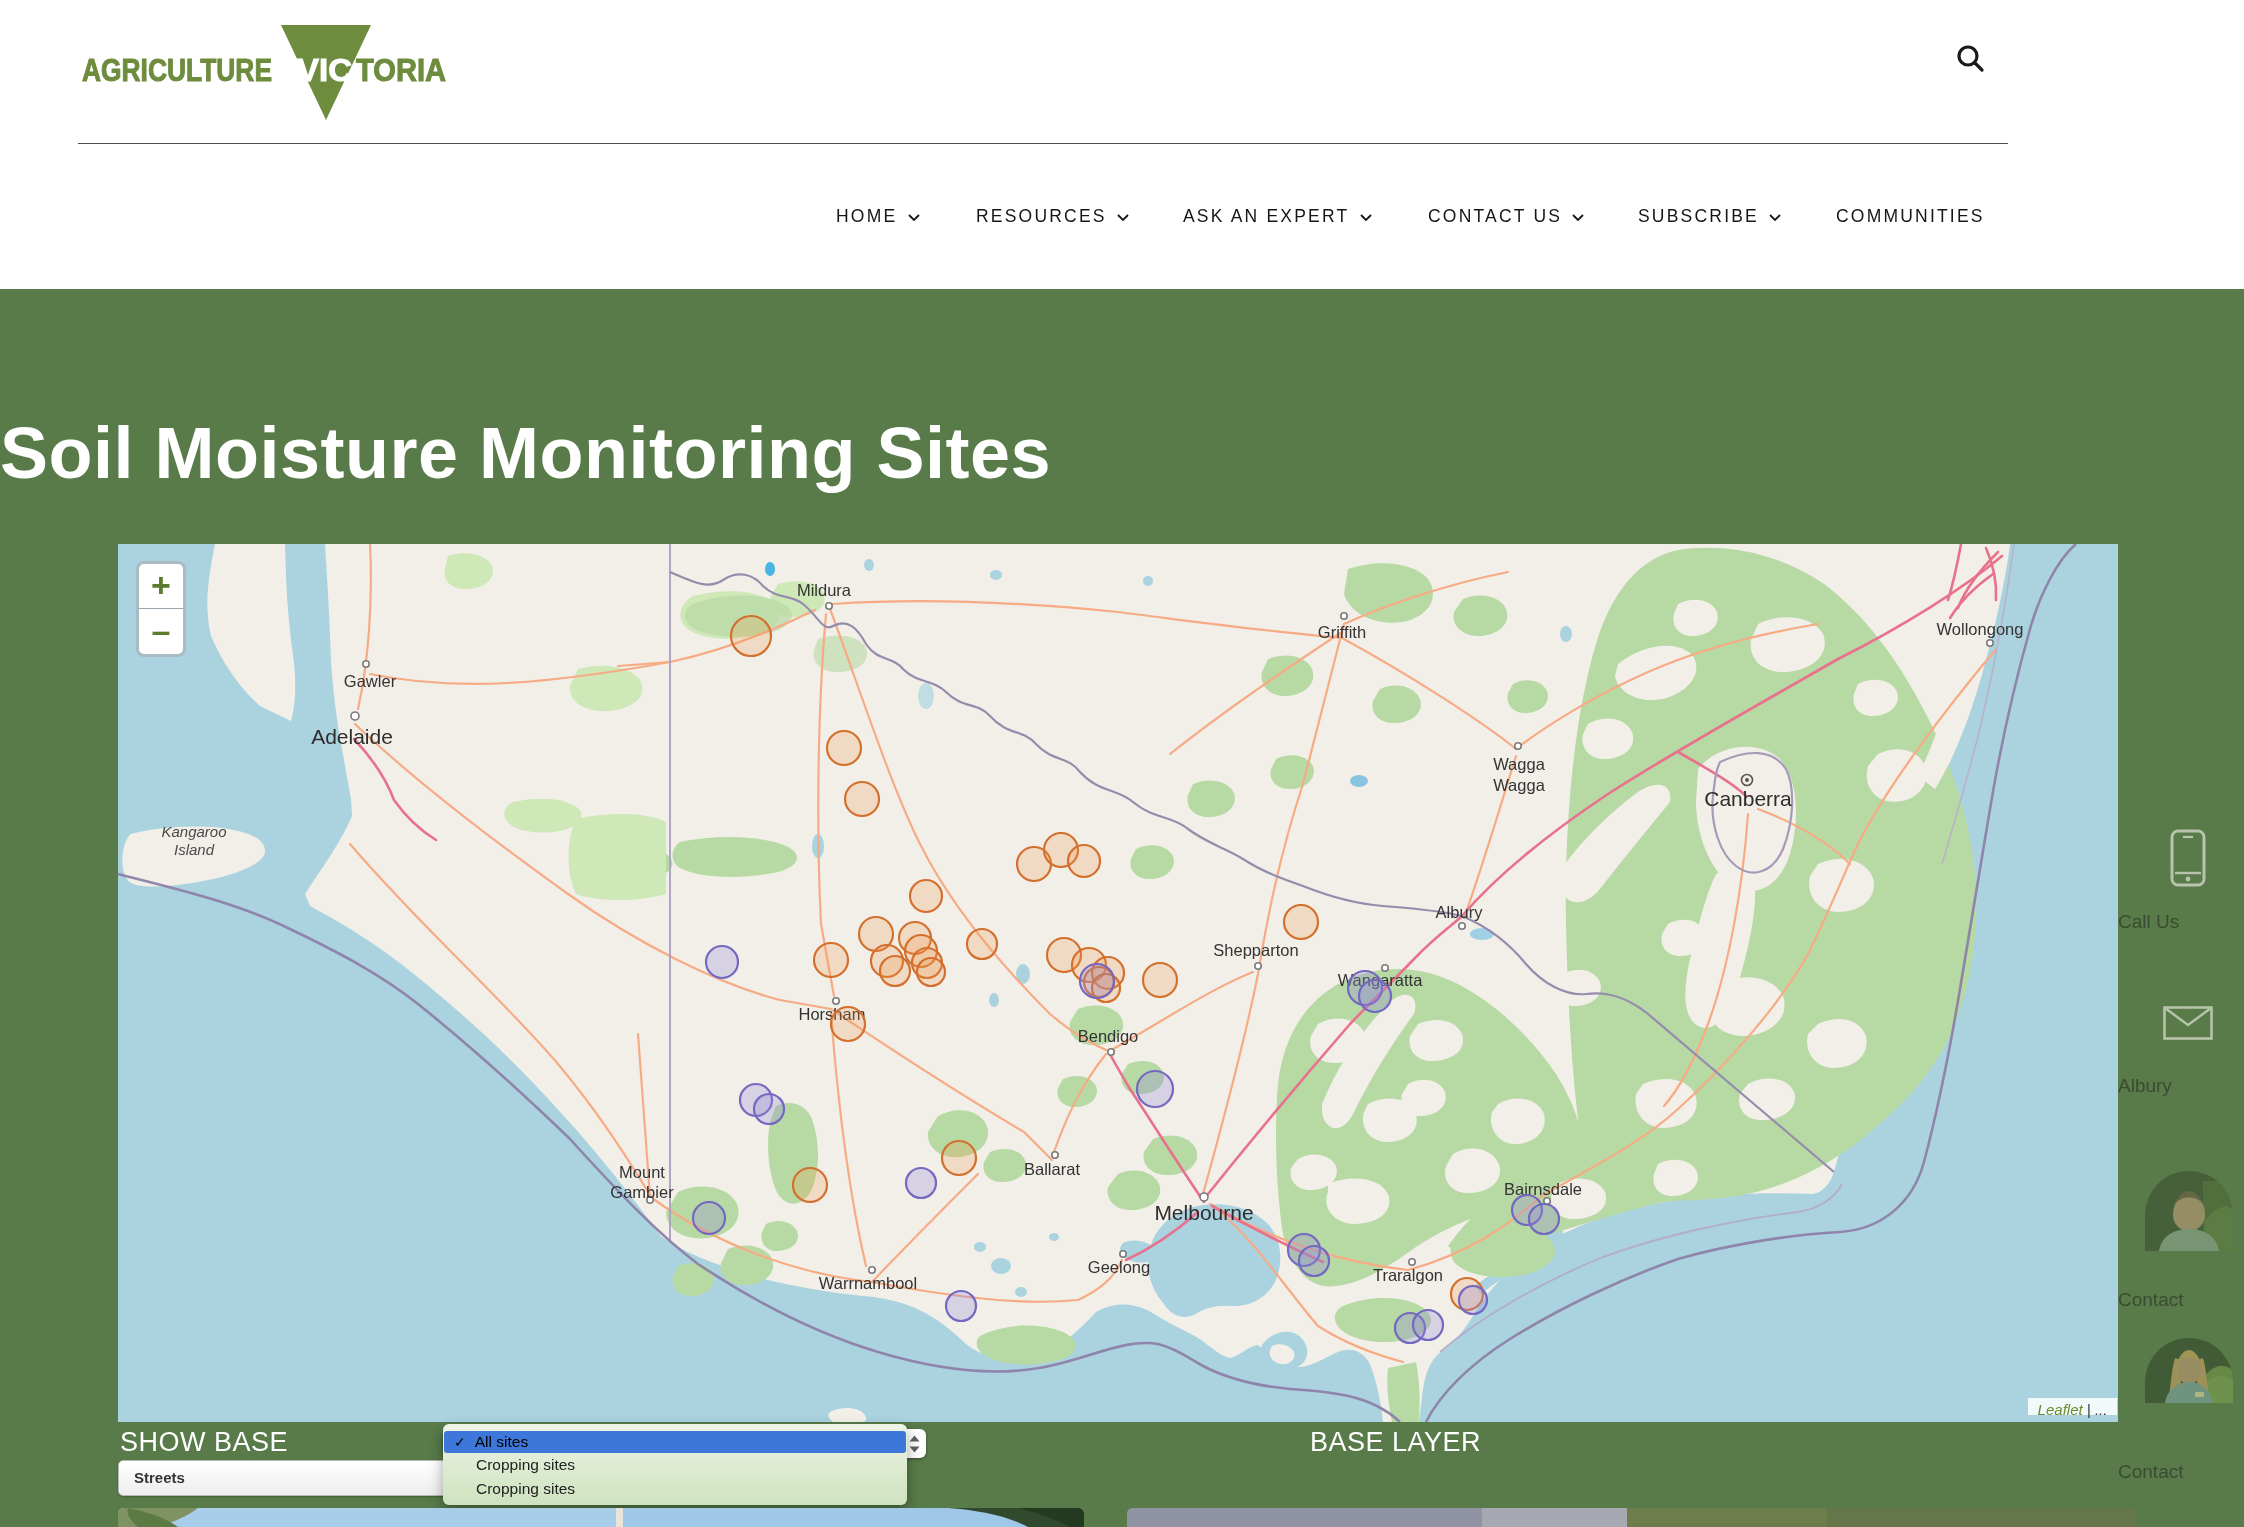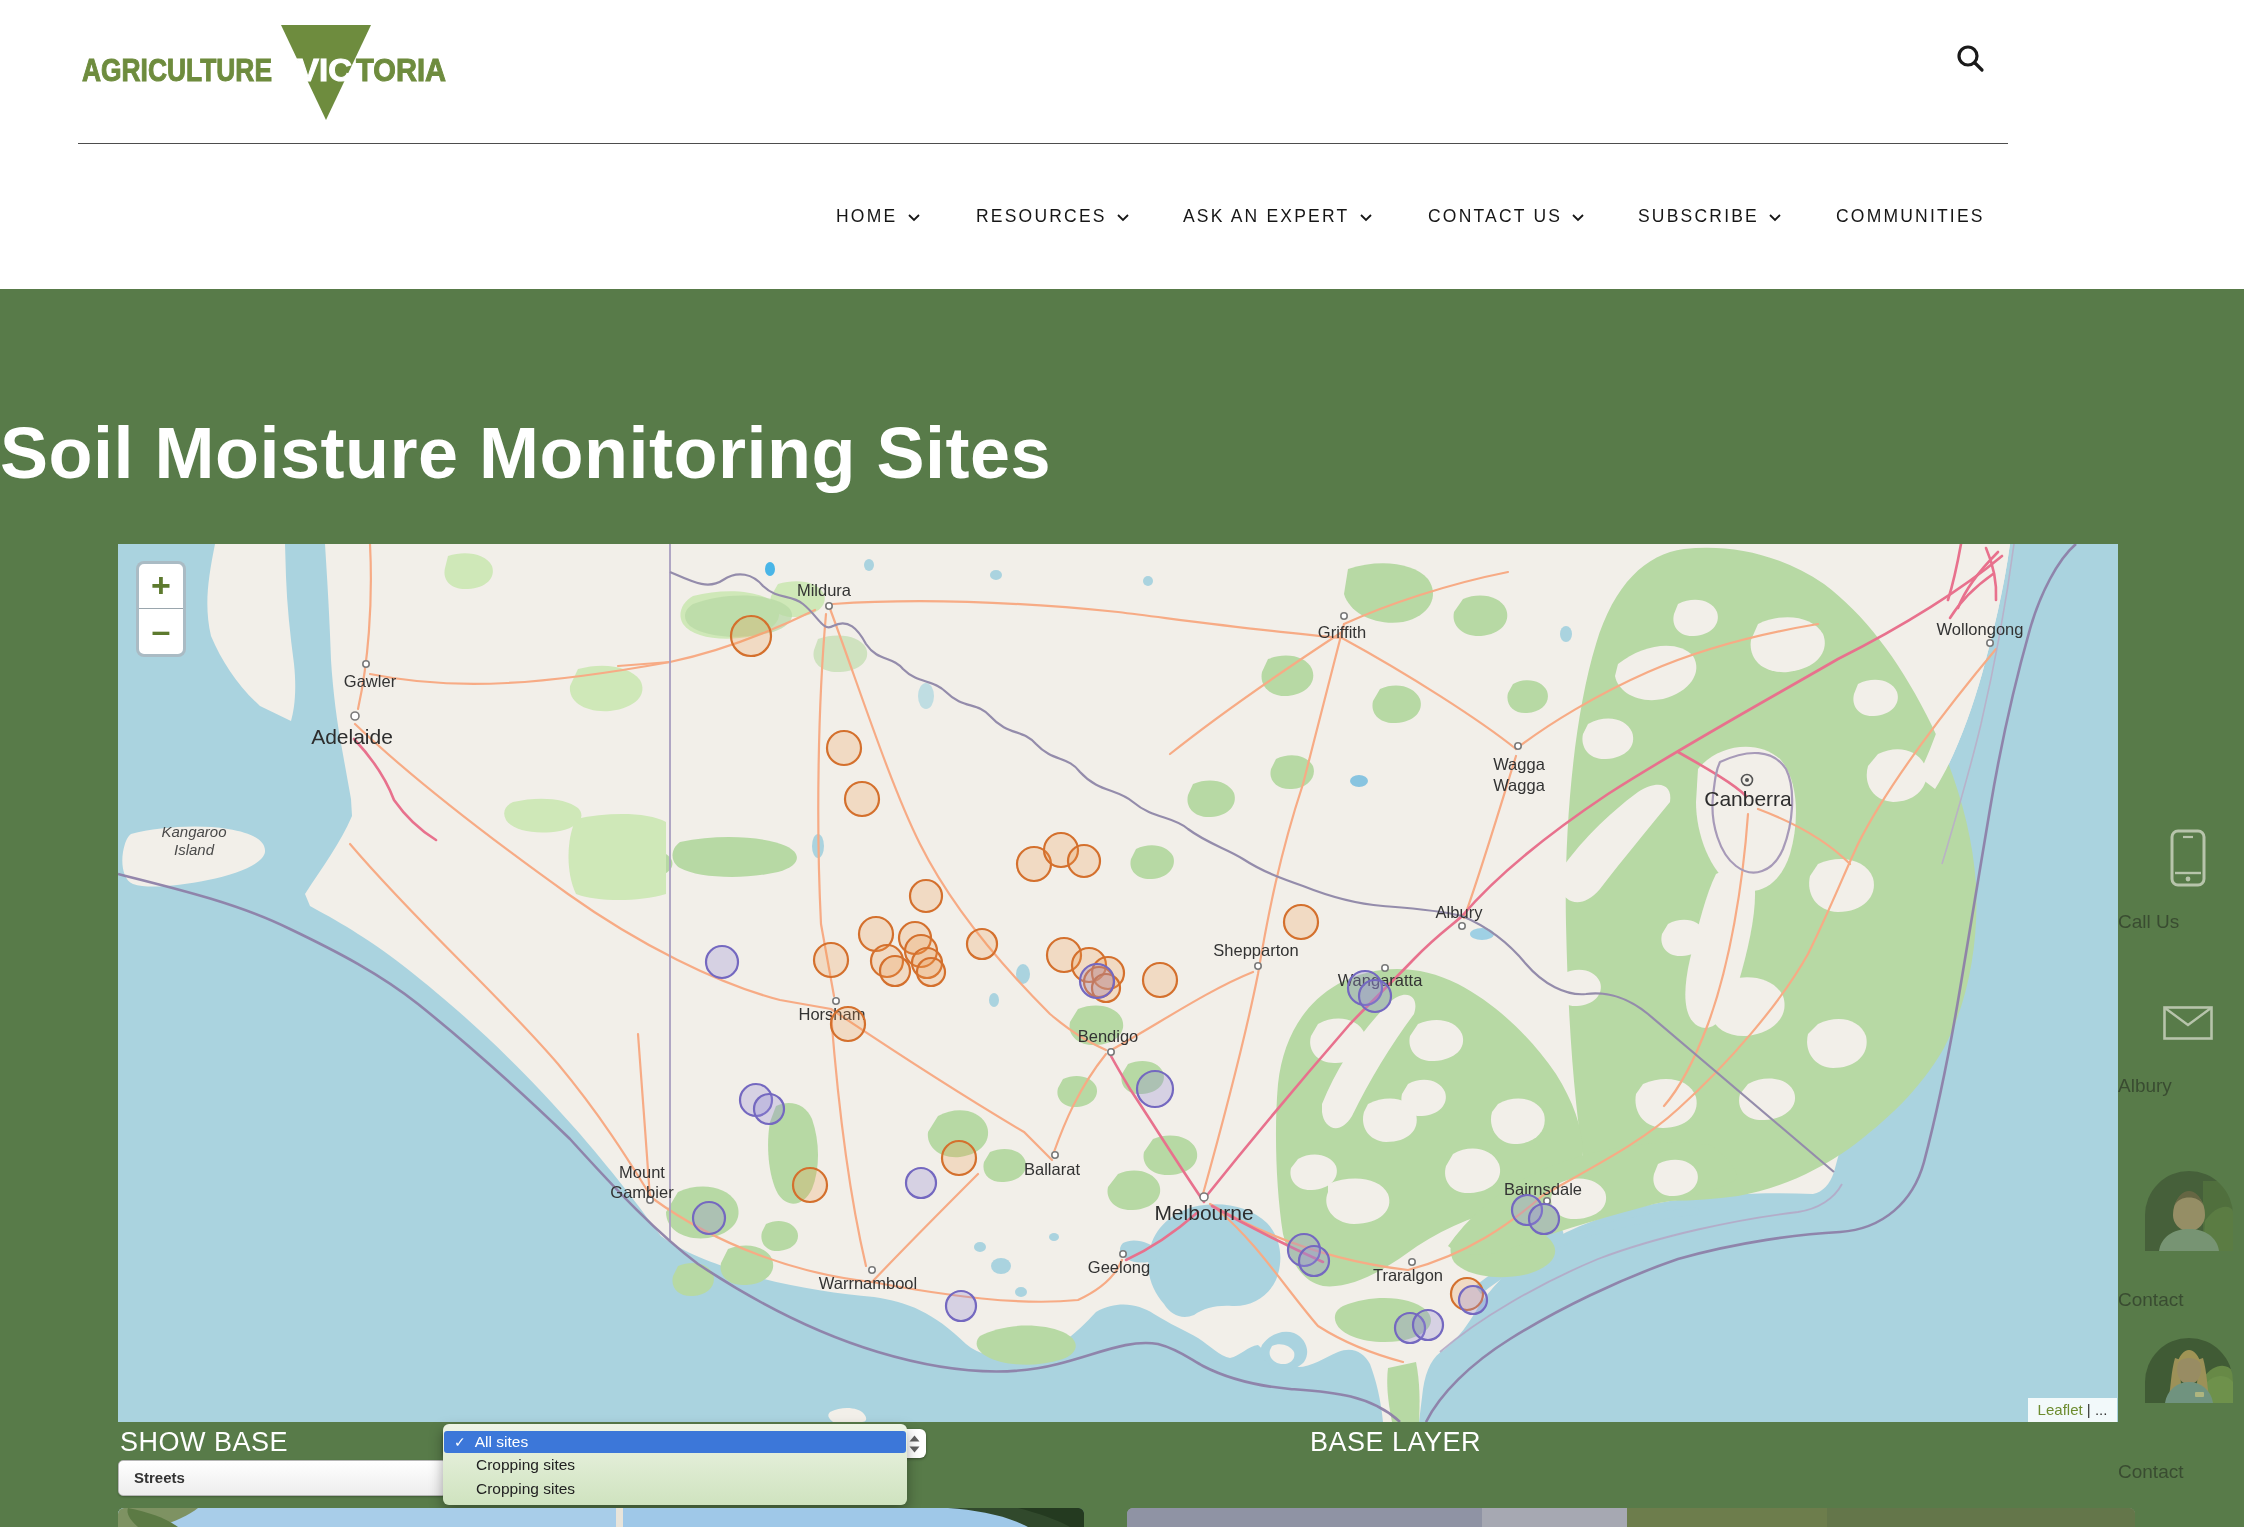--- a/index.html
+++ b/index.html
@@ -12,31 +12,31 @@
 #nav span.item{position:absolute;top:206px;}
 #nav svg.chev{position:absolute;top:214px;width:12px;height:8px;}
 
 #green{left:0;top:289px;width:2244px;height:1238px;background:#587b49;}
 #title{left:0;top:412px;width:2244px;color:#fff;font-size:72px;font-weight:bold;letter-spacing:0.5px;}
 
 #map{left:118px;top:544px;width:2000px;height:878px;background:#f2efe9;overflow:hidden;}
 #zoomctl{left:136px;top:561px;width:44px;height:90px;background:#fff;border:3px solid rgba(101,132,148,.55);border-radius:8px;}
 #zoomctl .zin,#zoomctl .zout{width:44px;height:44px;text-align:center;color:#5d7a2e;font-size:34px;font-weight:bold;line-height:42px;}
 #zoomctl .zin{border-bottom:1px solid #9aa6ad;}
-#attrib{left:2028px;top:1398px;width:89px;height:24px;background:rgba(255,255,255,.85);font-size:15px;line-height:24px;text-align:center;color:#333;}
+#attrib{left:2028px;top:1398px;width:89px;height:17px;background:rgba(255,255,255,.85);font-size:15px;line-height:24px;text-align:center;color:#333;font-style:italic;}
 #attrib a{color:#6d8c2f;}
 
 #showsites{left:120px;top:1427px;color:#fff;font-size:27px;letter-spacing:0.5px;}
 #baselayer{left:1310px;top:1427px;color:#fff;font-size:27px;letter-spacing:0.5px;}
 #streetsel{left:118px;top:1460px;width:327px;height:34px;background:linear-gradient(#fff,#ededed);border:1px solid #b7b7b7;border-radius:5px;box-shadow:0 1px 2px rgba(0,0,0,.25);}
 #streetsel span{display:block;margin:8px 0 8px 15px;font-size:15px;color:#333;font-weight:bold;}
 
 #selwide{left:443px;top:1429px;width:483px;height:29px;background:#fff;border-radius:6px;box-shadow:0 1px 3px rgba(0,0,0,.4);}
 #ddpanel{left:443px;top:1424px;width:464px;height:81px;background:linear-gradient(#eef4e6,#cfe3bf);border-radius:6px;box-shadow:0 6px 14px rgba(0,0,0,.35);}
-#ddblue{left:444px;top:1431px;width:462px;height:22px;background:#3c77d9;border-radius:3px;color:#ffffff;font-size:15.5px;line-height:22px;}
+#ddblue{left:444px;top:1431px;width:462px;height:22px;background:#3c77d9;border-radius:3px;color:#000000;font-size:15.5px;line-height:22px;}
 #ddblue .chk{margin:0 9px 0 10px;font-size:14px;}
 .ddrow{left:476px;width:430px;height:24px;color:#222;font-size:15.5px;line-height:24px;}
 
 .card{top:1508px;height:19px;border-radius:6px 6px 0 0;overflow:hidden;}
 #card1{left:118px;width:966px;}
 #card2{left:1127px;width:1008px;}
 
 #sidebar{left:2118px;top:289px;width:126px;height:1238px;}
 .sbtxt{position:absolute;width:126px;text-align:left;color:#33422c;font-size:19px;opacity:.82;}
 </style>

